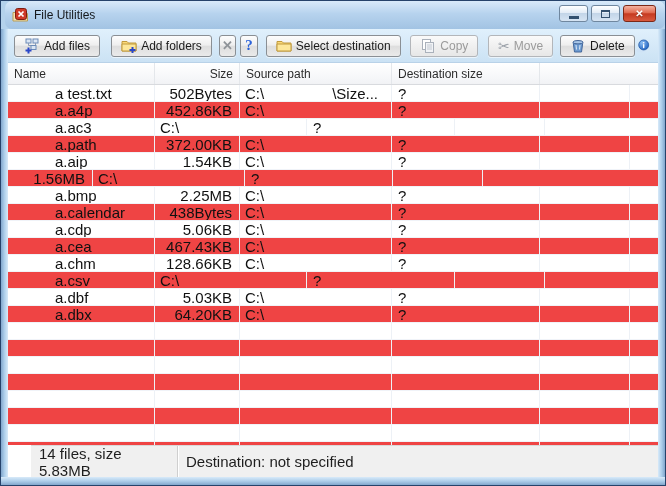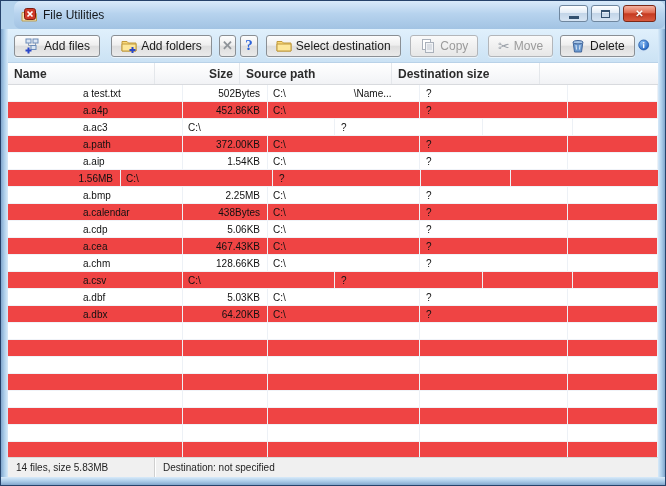--- a/index.html
+++ b/index.html
@@ -6,21 +6,21 @@
   html,body { background:#fff; }
   body { font-family:"Liberation Sans", sans-serif; }
 
   .window {
     position:relative; width:666px; height:486px;
     border:1px solid #26436b; background:#b4d2ec; overflow:hidden;
   }
 
   
   .titlebar {
-    position:absolute; top:0; left:13px; right:0; height:28px;
+    position:absolute; top:0; left:4px; right:0; height:28px;
     background:linear-gradient(180deg,#d9eafa 0%,#b7d3ee 45%,#a2c3e3 100%);
     display:flex; align-items:center;border-radius:7px;
   }
   .app-icon { width:16px; height:16px; margin-left:7px; flex:0 0 auto; }
   .title-text { margin-left:6px; font-size:12px; color:#15181c; }
   .winbtns { position:absolute; top:4px; right:9px; display:flex; gap:3px; }
   .wbtn {
     width:29px; height:17px; border:1px solid #70879f; border-radius:3px;
     background:linear-gradient(180deg,#ffffff 0%,#e3ecf6 45%,#c3d5e8 50%,#d6e4f3 100%);
     display:flex; align-items:center; justify-content:center; cursor:default;
@@ -70,45 +70,45 @@
   .q-glyph { font-size:15px; font-weight:bold; color:#2b62d9; line-height:1; font-family:"Liberation Serif",serif; }
   .scissors { font-size:14px; color:#9aa0a8; line-height:1; }
   .info-balloon { margin-left:auto; width:22px; height:22px; }
 
   
   .thead {
     height:22px; flex:0 0 auto; display:flex;
     background:linear-gradient(180deg,#ffffff 0%,#f6f7f9 70%,#f1f2f5 100%);
     border-bottom:1px solid #d8dade; font-size:12px; color:#2c2c2c;
   }
-  .hc { display:flex; align-items:center; padding:0 6px; border-right:1px solid #e4e7eb;font-weight:bold; }
+  .hc { display:flex; align-items:center; padding:0 6px; border-right:1px solid #e4e7eb; }
   .hc.name   { width:147px; }
   .hc.size   { width:85px;  justify-content:flex-end; }
   .hc.src    { width:152px; }
   .hc.dst    { width:148px; }
   .hc.status { width:90px;  justify-content:center;margin-top:36px; }
   .hc.fill   { flex:1; border-right:none; }
 
   .tbody { flex:1 1 auto; overflow:hidden; background:#fff; }
-  .trow { height:17px; display:flex; font-size:10px; color:#111;
-          border-bottom:1px solid #f0f3f8;padding-left:28px; }
+  .trow { height:17px; display:flex; font-size:15px; color:#111;
+          border-bottom:1px solid #f0f3f8; }
   .trow.alt { background:#ef4444; }
   .c { display:flex; align-items:center; border-right:1px solid #edf1f6; overflow:hidden; white-space:nowrap; }
   .c.name   { width:147px; padding-left:47px; }
   .c.size   { width:85px;  justify-content:flex-end; padding-right:7px; }
   .c.src    { width:152px; padding-left:5px; }
   .c.dst    { width:148px; padding-left:6px; }
   .c.st     { width:90px; }
   .c.fill   { flex:1; border-right:none; }
   .gap { display:none; width:68px; height:1px; }
 
   
   .statusbar {
-    height:20px; flex:0 0 auto; display:flex; align-items:center;
-    background:#f0f0f0; border-top:1px solid #d9d9d9; font-size:10px; color:#1e1e1e;
+    height:32px; flex:0 0 auto; display:flex; align-items:center;
+    background:#f0f0f0; border-top:1px solid #d9d9d9; font-size:15px; color:#1e1e1e;margin-left:23px;
   }
   .sb-panel1 { width:147px; padding-left:8px; height:100%; display:flex; align-items:center;
                border-right:1px solid #cfcfcf; box-shadow:1px 0 0 #ffffff; }
   .sb-panel2 { padding-left:8px; flex:1; }
 </style>
 </head>
 <body>
 
 <div class="window">
 
@@ -222,21 +222,21 @@
 
     <div class="tbody">
         <div class="trow">
     <div class="c name">
             <span class="nm">a test.txt</span>
           </div>
     <div class="c size">502Bytes</div>
     <div class="c src">
             <span class="sa">C:\</span>
             <span class="gap" style="display: inline-block;"></span>
-            <span class="sx">\Name...</span>
+            <span class="sx">\Size...</span>
           </div>
     <div class="c dst">?</div>
     <div class="c st"></div>
     <div class="c fill"></div>
   </div>
         <div class="trow alt">
     <div class="c name">
             <span class="nm">a.a4p</span>
           </div>
     <div class="c size">452.86KB</div>

